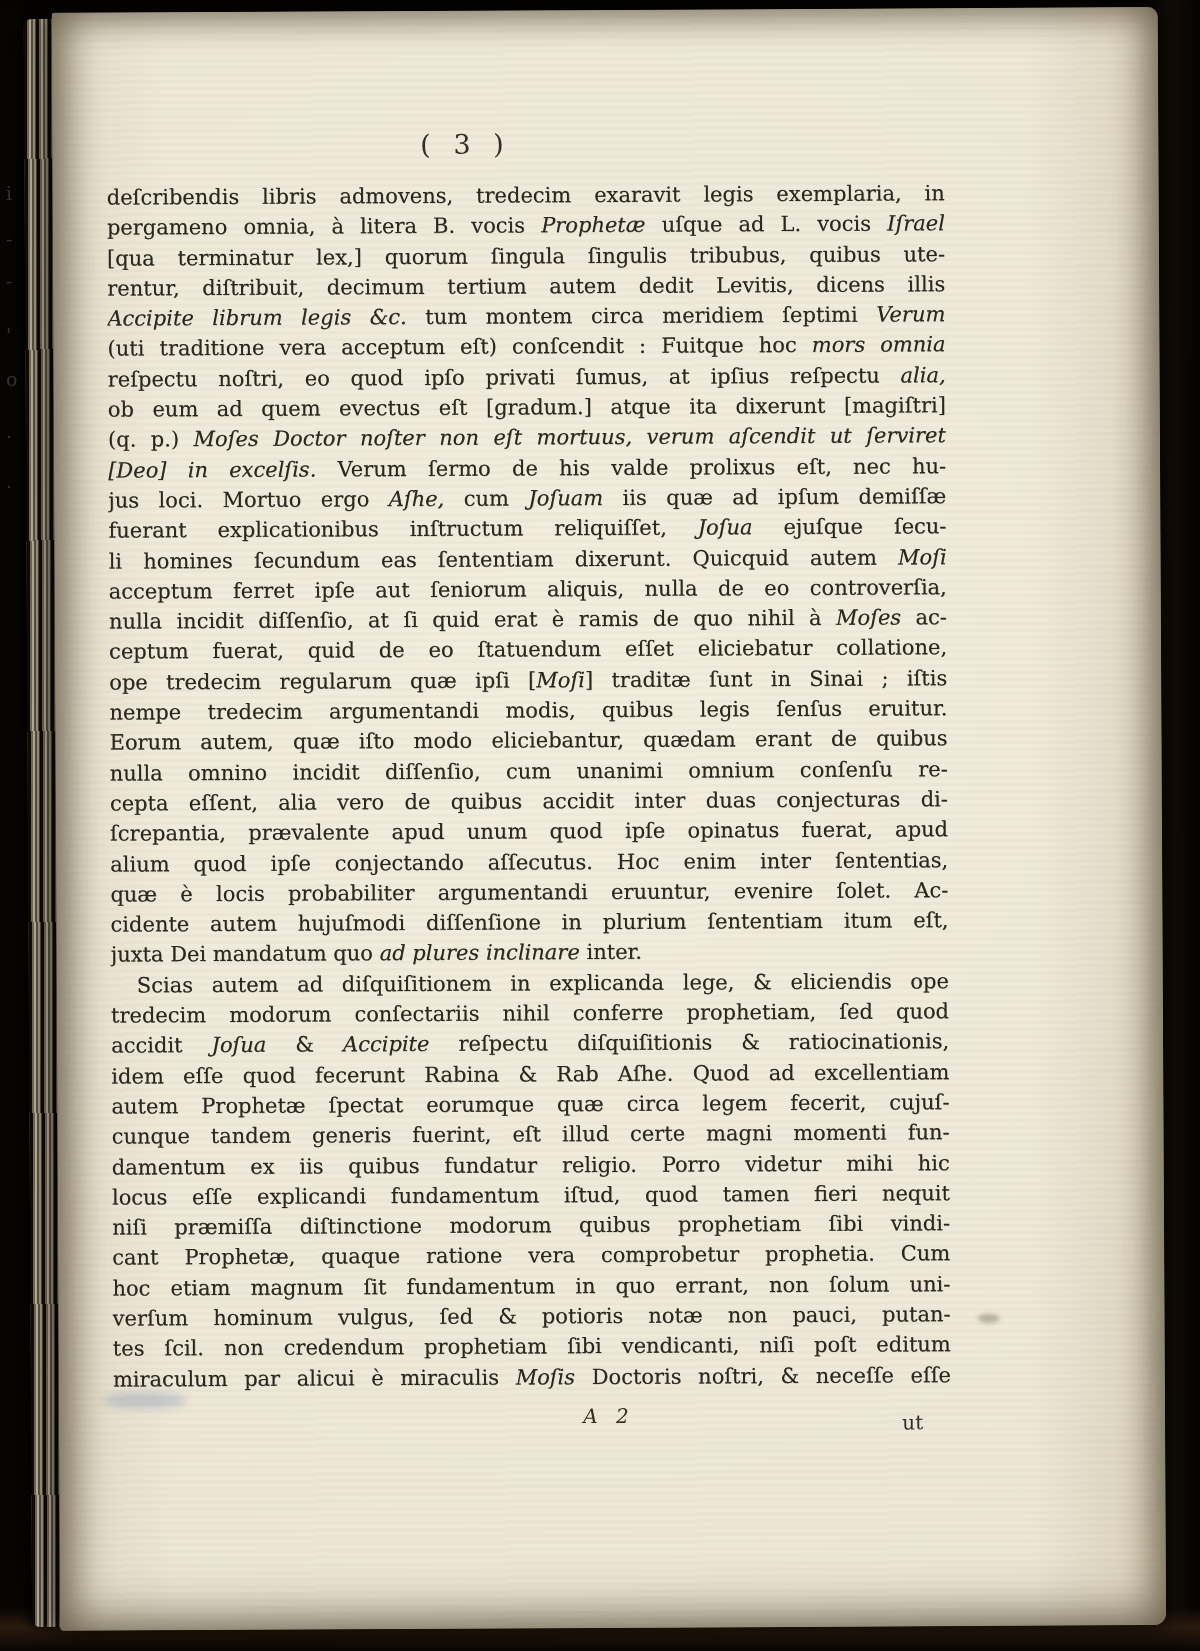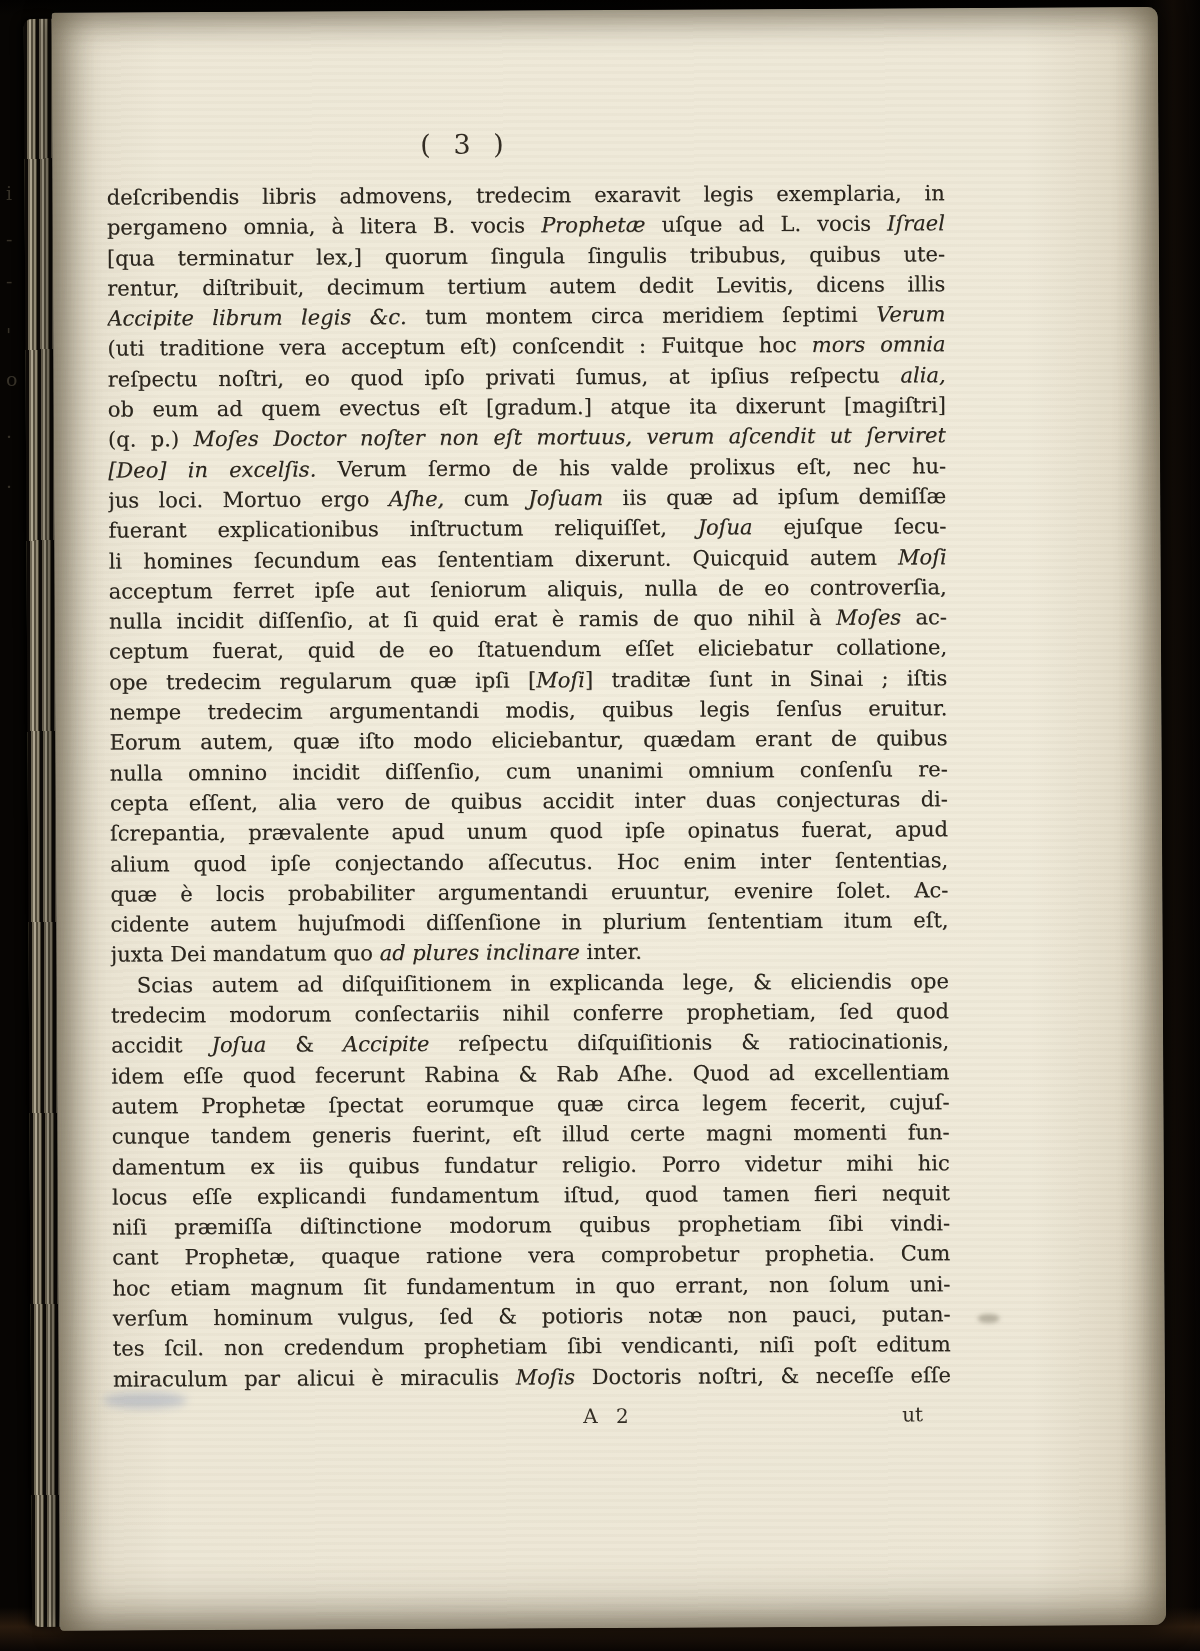--- a/index.html
+++ b/index.html
@@ -51,22 +51,22 @@
                 font-size:21px; line-height:30.3px; color:#2b261e;
                 text-shadow:0.3px 0.3px 0.6px rgba(43,38,30,0.45); }
 
   .line { text-align:justify; text-align-last:justify; height:30.3px; overflow:hidden; white-space:nowrap; }
   .line.last { text-align-last:left; }
   .line.indent { text-indent:26px; }
   .it { font-style:italic; }
 
   .footer { position:absolute; left:54px; top:1386px; width:838px; height:34px;
             font-size:20px; color:#332d24; }
-  .signature { position:absolute; left:470px; top:8px; letter-spacing:6px; }
-  .catchword { position:absolute; right:28px; top:8px; }
+  .signature { position:absolute; left:470px; top:8px; letter-spacing:6px;font-style:italic; }
+  .catchword { position:absolute; right:28px; top:16px; }
 
   
   .margin-marks { position:absolute; left:4px; top:0; width:22px; font-size:19px;
                   color:#464034; opacity:0.75; z-index:4; }
   .margin-marks span { position:absolute; left:2px; }
   .margin-marks span:nth-child(1){ top:182px; }
   .margin-marks span:nth-child(2){ top:228px; }
   .margin-marks span:nth-child(3){ top:270px; }
   .margin-marks span:nth-child(4){ top:324px; }
   .margin-marks span:nth-child(5){ top:368px; }

